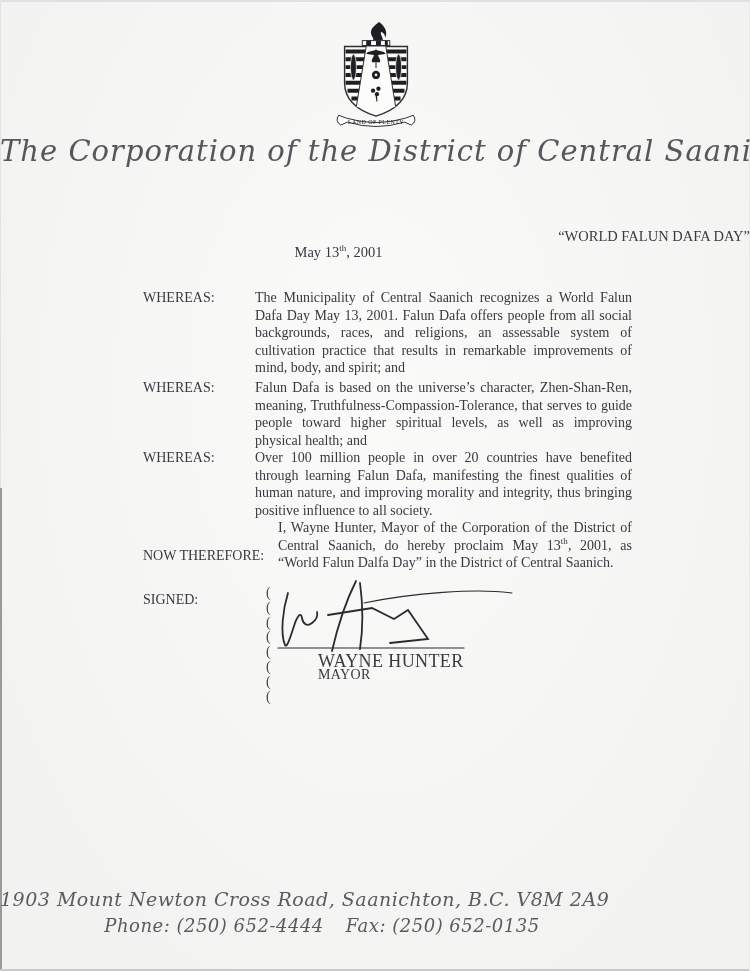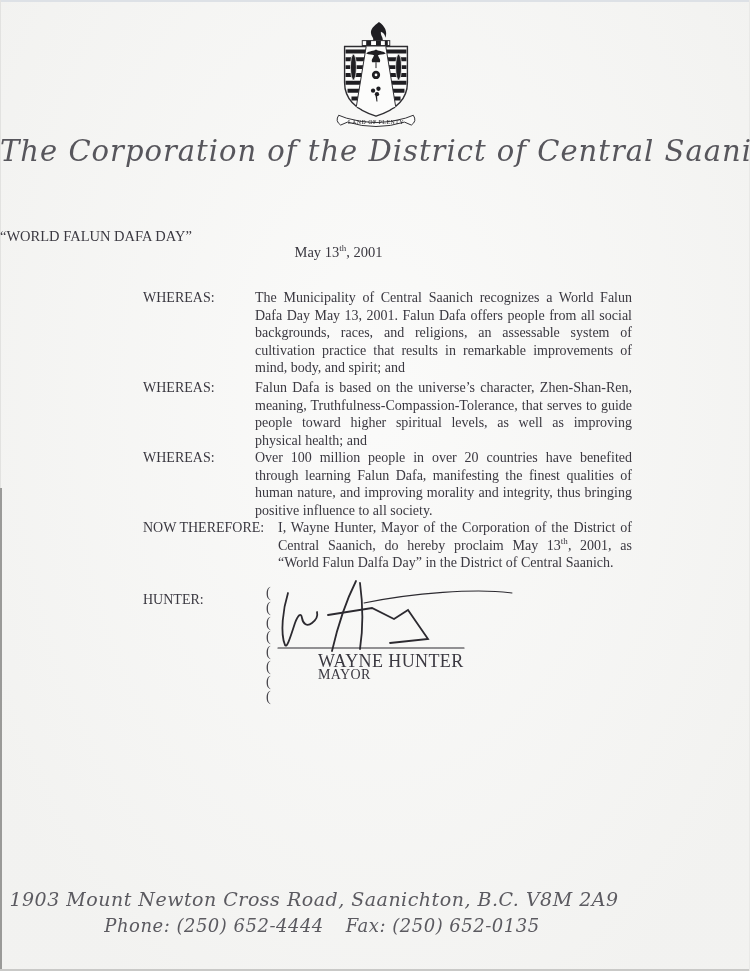--- a/index.html
+++ b/index.html
@@ -22,45 +22,45 @@
   .letterhead-title{
     position:absolute;left:0;top:134px;width:750px;text-align:center;
     font-family:"DejaVu Serif", serif;font-style:italic;
     font-size:29px;letter-spacing:1px;color:#57565c;white-space:nowrap;
   }
   .heading{
     position:absolute;left:0;top:191px;width:750px;text-align:center;
     font-size:21px;letter-spacing:8px;color:#403e44;
   }
   .subject{
-    position:absolute;left:0;top:228px;width:750px;text-align:left;
+    position:absolute;left:0;top:228px;width:750px;text-align:right;
     font-size:14.5px;color:#3a3840;
   }
   .dateline{
     position:absolute;left:0;top:244px;width:677px;text-align:center;
     font-size:14.5px;color:#3a3840;
   }
   sup{font-size:9px;line-height:0;}
 
   .clause{position:absolute;left:143px;width:489px;display:flex;font-size:14px;line-height:17.6px;}
   .clause .label{width:112px;flex:0 0 112px;}
   .clause .body{flex:1;text-align:justify;}
-  .clause.therefore .label{width:135px;flex:0 0 135px;}
+  .clause.therefore .label{width:135px;flex:0 0 135px;margin-top:28px;}
   .c1{top:289px;} .c2{top:379px;} .c3{top:449px;} .c4{top:519px;}
 
   .signed-label{position:absolute;left:143px;top:592px;font-size:14px;}
   .bracket-col{position:absolute;left:266px;top:586px;font-size:14px;color:#47454b;}
   .bracket-col span{display:block;height:14.8px;line-height:14.8px;}
   .sig-svg{position:absolute;left:272px;top:577px;}
   .sig-name{position:absolute;left:318px;top:651px;font-size:18px;letter-spacing:.4px;}
   .sig-title{position:absolute;left:318px;top:667px;font-size:14px;letter-spacing:.4px;}
   .sig-dated{position:absolute;left:318px;top:695px;font-size:14px;}
 
   .footer-address{
-    position:absolute;left:0;top:888px;width:628px;text-align:center;
+    position:absolute;left:0;top:888px;width:628px;text-align:left;
     font-family:"DejaVu Serif", serif;font-style:italic;
     font-size:19px;letter-spacing:.5px;color:#5b5a60;white-space:nowrap;
   }
   .footer-contact{
     position:absolute;left:0;top:915px;width:644px;text-align:center;
     font-family:"DejaVu Serif", serif;font-style:italic;
     font-size:18px;letter-spacing:.5px;color:#5b5a60;white-space:nowrap;
   }
   .footer-contact .gap{display:inline-block;width:22px;}
 </style>
@@ -144,21 +144,21 @@
   <div class="clause c3">
     <div class="label">WHEREAS:</div>
     <div class="body">Over 100 million people in over 20 countries have benefited through learning Falun Dafa, manifesting the finest qualities of human nature, and improving morality and integrity, thus bringing positive influence to all society.</div>
   </div>
 
   <div class="clause therefore c4">
     <div class="label">NOW THEREFORE:</div>
     <div class="body"><span>I, Wayne Hunter, Mayor of the Corporation of the District of Central Saanich, do hereby proclaim May 13</span><sup>th</sup><span>, 2001, as “World Falun Dalfa Day” in the District of Central Saanich.</span></div>
   </div>
 
-  <div class="signed-label">HUNTER:</div>
+  <div class="signed-label">SIGNED:</div>
 
   <div class="bracket-col">
     <span>(</span>
     <span>(</span>
     <span>(</span>
     <span>(</span>
     <span>(</span>
     <span>(</span>
     <span>(</span>
     <span>(</span>

